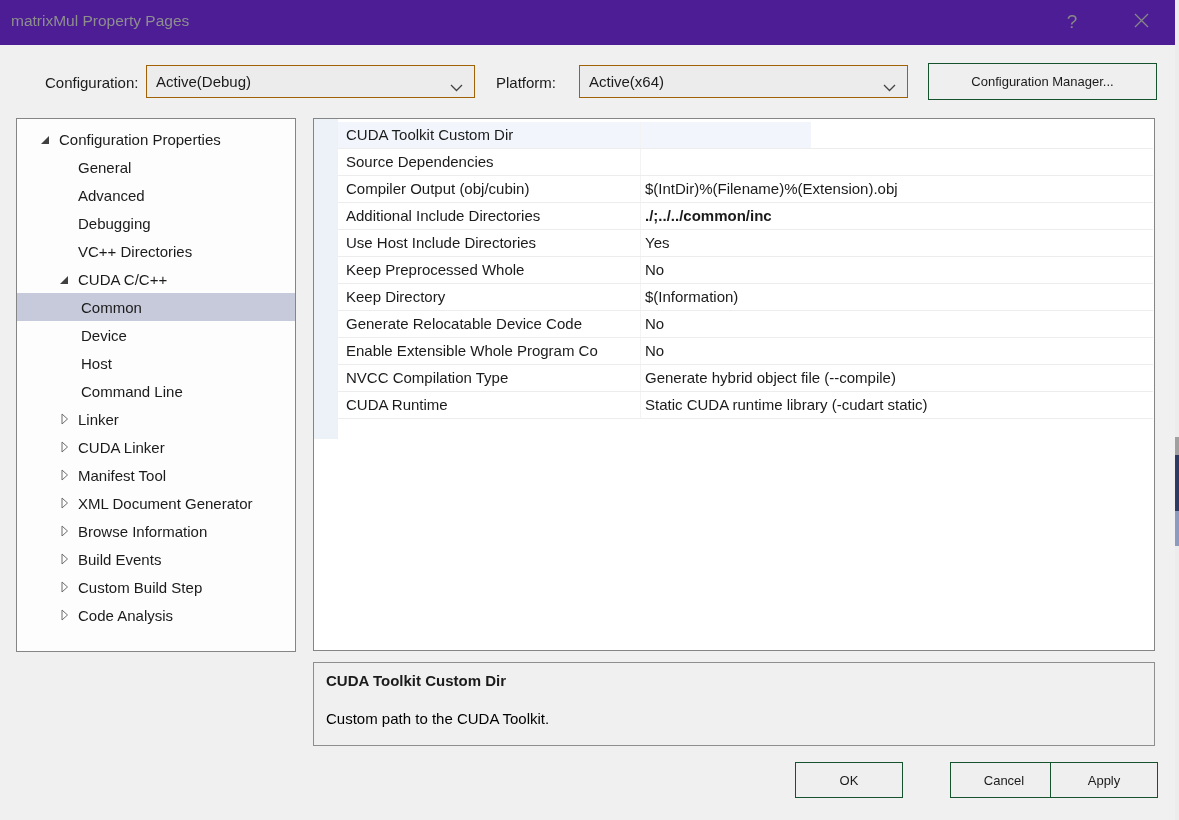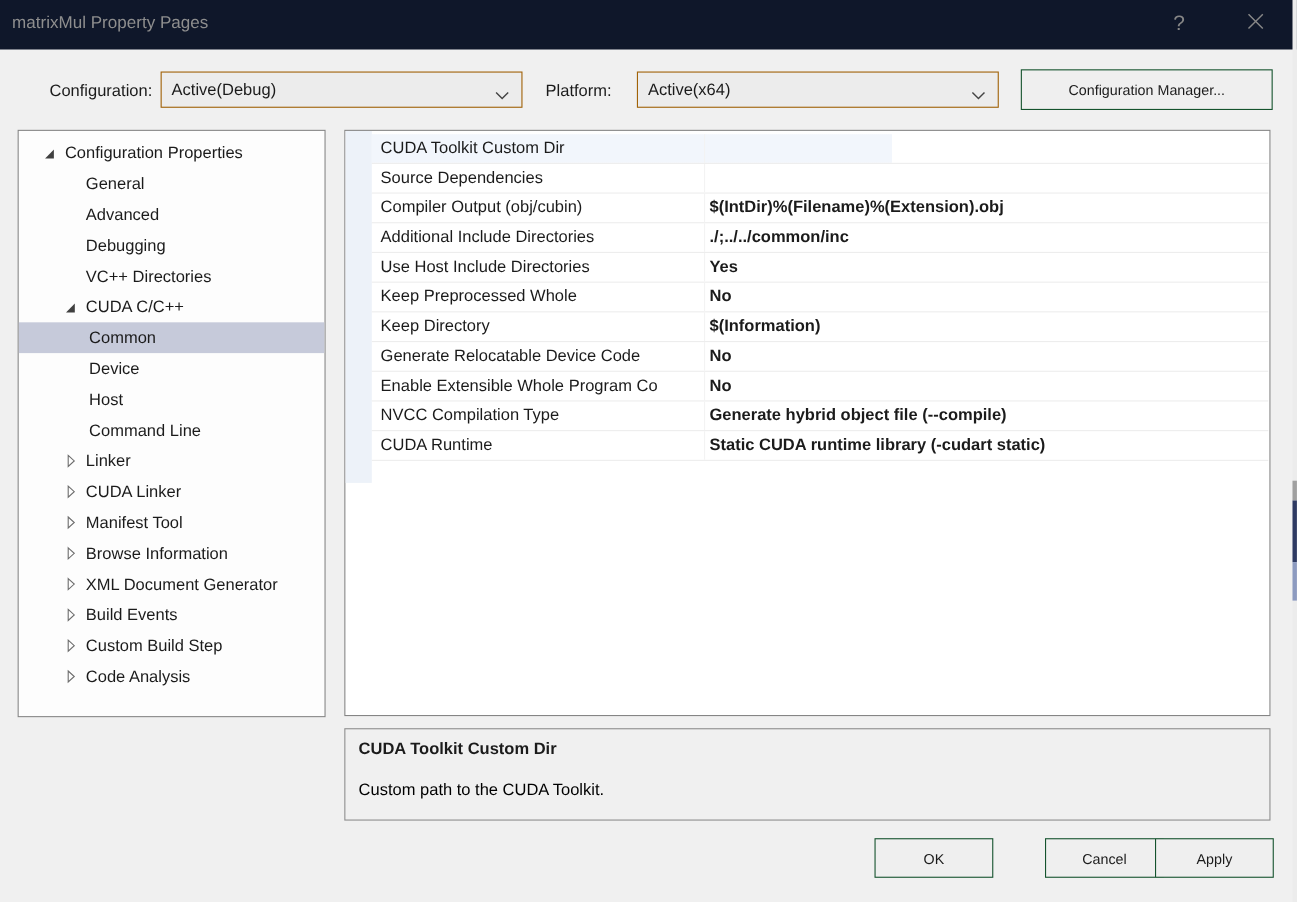--- a/index.html
+++ b/index.html
@@ -5,21 +5,21 @@
   * { margin:0; padding:0; box-sizing:border-box; }
   html,body { width:1179px; height:820px; }
   body {
     font-family:"Liberation Sans", sans-serif;
     background:#f0f0f0; color:#1b1b1b; cursor:default;
     -webkit-font-smoothing:antialiased; overflow:hidden;
   }
   #dialog { position:relative; width:1179px; height:820px; }
 
   
-  .titlebar { position:absolute; left:0; top:0; width:1179px; height:45px; background:#0f172a; }
+  .titlebar { position:absolute; left:0; top:0; width:1179px; height:45px; background:#4c1d95; }
   .title-text { position:absolute; left:11px; top:12px; font-size:15.5px; color:#8e8e8e; }
   .win-btn { position:absolute; top:6px; width:34px; height:32px; display:flex; align-items:center; justify-content:center; }
   .help-btn { left:1055px; color:#878787; font-size:19px; font-weight:400; }
   .close-btn { left:1124px; }
 
   
   .lbl { position:absolute; font-size:15px; color:#1b1b1b; }
   .combo {
     position:absolute; top:65px; height:33px; background:#ececec;
     border:1px solid #a16207; font-size:15px; display:flex; align-items:center;
@@ -47,21 +47,21 @@
   
   .grid-panel {
     position:absolute; left:313px; top:118px; width:842px; height:533px;
     background:#ffffff; border:1px solid #858585; overflow:hidden;
   }
   .grid-gutter { position:absolute; left:0; top:0; width:24px; height:320px; background:#edf2f9; }
   .grid-rows { position:absolute; left:24px; top:3px; right:1px; }
   .grow { display:flex; height:27px; line-height:26px; border-bottom:1px solid #ededed; font-size:15px; }
   .grow.sel { background:linear-gradient(to right, #f2f6fc 0, #f2f6fc 473px, #ffffff 473px); }
   .gname { width:303px; flex:none; padding-left:8px; overflow:hidden; white-space:nowrap; border-right:1px solid #f3f3f3; }
-  .gval  { flex:1; padding-left:4px; overflow:hidden; white-space:nowrap;font-weight:bold; }
+  .gval  { flex:1; padding-left:4px; overflow:hidden; white-space:nowrap; }
   .gval.bold { font-weight:bold; }
 
   
   .desc-panel {
     position:absolute; left:313px; top:662px; width:842px; height:84px;
     background:#f0f0f0; border:1px solid #8e8e8e; padding:9px 12px;
   }
   .desc-title { font-size:15px; font-weight:bold; color:#1b1b1b; }
   .desc-text  { font-size:15px; margin-top:21px; color:#000000; }
 
@@ -202,30 +202,30 @@
         </span>
       <span>Manifest Tool</span>
     </div>
 
     <div class="tree-item lvl1">
       <span class="tw">
           <svg width="12" height="14" viewBox="0 0 12 14">
             <polygon points="4,2 9.5,7 4,12" fill="#fdfdfd" stroke="#6d6d6d" stroke-width="1"></polygon>
           </svg>
         </span>
+      <span>XML Document Generator</span>
+    </div>
+
+    <div class="tree-item lvl1">
+      <span class="tw">
+          <svg width="12" height="14" viewBox="0 0 12 14">
+            <polygon points="4,2 9.5,7 4,12" fill="#fdfdfd" stroke="#6d6d6d" stroke-width="1"></polygon>
+          </svg>
+        </span>
       <span>Browse Information</span>
-    </div>
-
-    <div class="tree-item lvl1">
-      <span class="tw">
-          <svg width="12" height="14" viewBox="0 0 12 14">
-            <polygon points="4,2 9.5,7 4,12" fill="#fdfdfd" stroke="#6d6d6d" stroke-width="1"></polygon>
-          </svg>
-        </span>
-      <span>XML Document Generator</span>
     </div>
 
     <div class="tree-item lvl1">
       <span class="tw">
           <svg width="12" height="14" viewBox="0 0 12 14">
             <polygon points="4,2 9.5,7 4,12" fill="#fdfdfd" stroke="#6d6d6d" stroke-width="1"></polygon>
           </svg>
         </span>
       <span>Build Events</span>
     </div>

